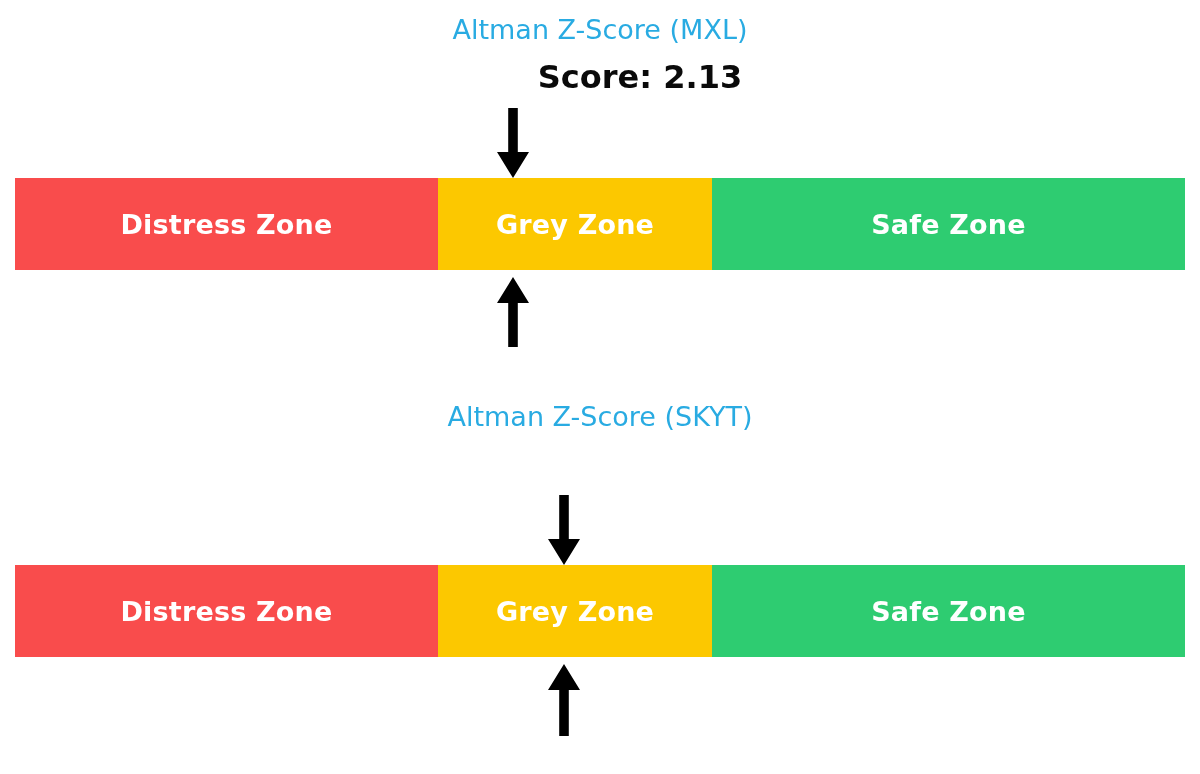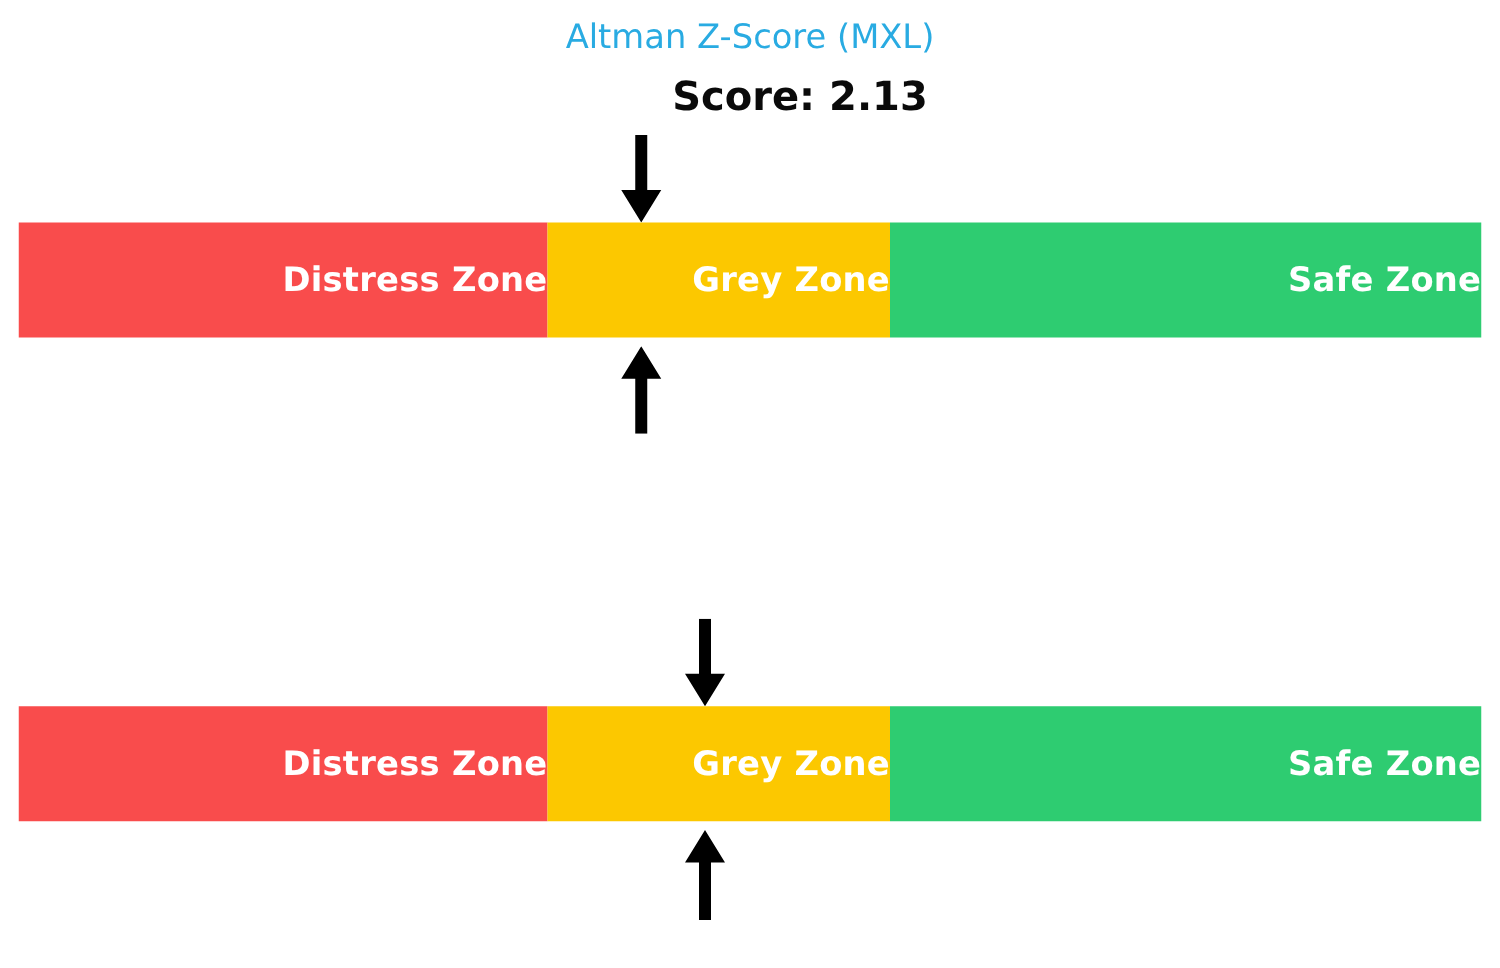--- a/index.html
+++ b/index.html
@@ -49,21 +49,21 @@
   .bar-track {
     position: absolute;
     height: 92px;
   }
   .zone {
     position: absolute;
     top: 0;
     height: 92px;
     display: flex;
     align-items: center;
-    justify-content: flex-end;
+    justify-content: center;
     box-sizing: border-box;
   }
   .zone-label {
     font-size: 27px;
     font-weight: bold;
     color: #ffffff;
     white-space: nowrap;
     letter-spacing: 0.2px;
   }
   .marker {
@@ -110,20 +110,21 @@
     <div class="marker" style="left:491px;top:277px;width:44px;height:70px;">
       <svg width="44" height="70" viewBox="0 0 44 70">
         <path d="M22 0 L38 26 H26.8 V70 H17.2 V26 H6 Z" fill="#000000"></path>
       </svg>
     </div>
 
   </div>
 
   <div class="gauge-block" style="top:387px;height:387px;">
 
+    <div class="gauge-title" style="top:14px;">Altman Z-Score (SKYT)</div>
 
 
     <div class="marker" style="left:542px;top:108px;width:44px;height:72px;">
       <svg width="44" height="72" viewBox="0 0 44 72">
         <path d="M17.2 0 H26.8 V44 H38 L22 70 L6 44 H17.2 Z" fill="#000000"></path>
       </svg>
     </div>
 
     <div class="bar-track" style="left:15px;top:178px;width:1170px;">
 

